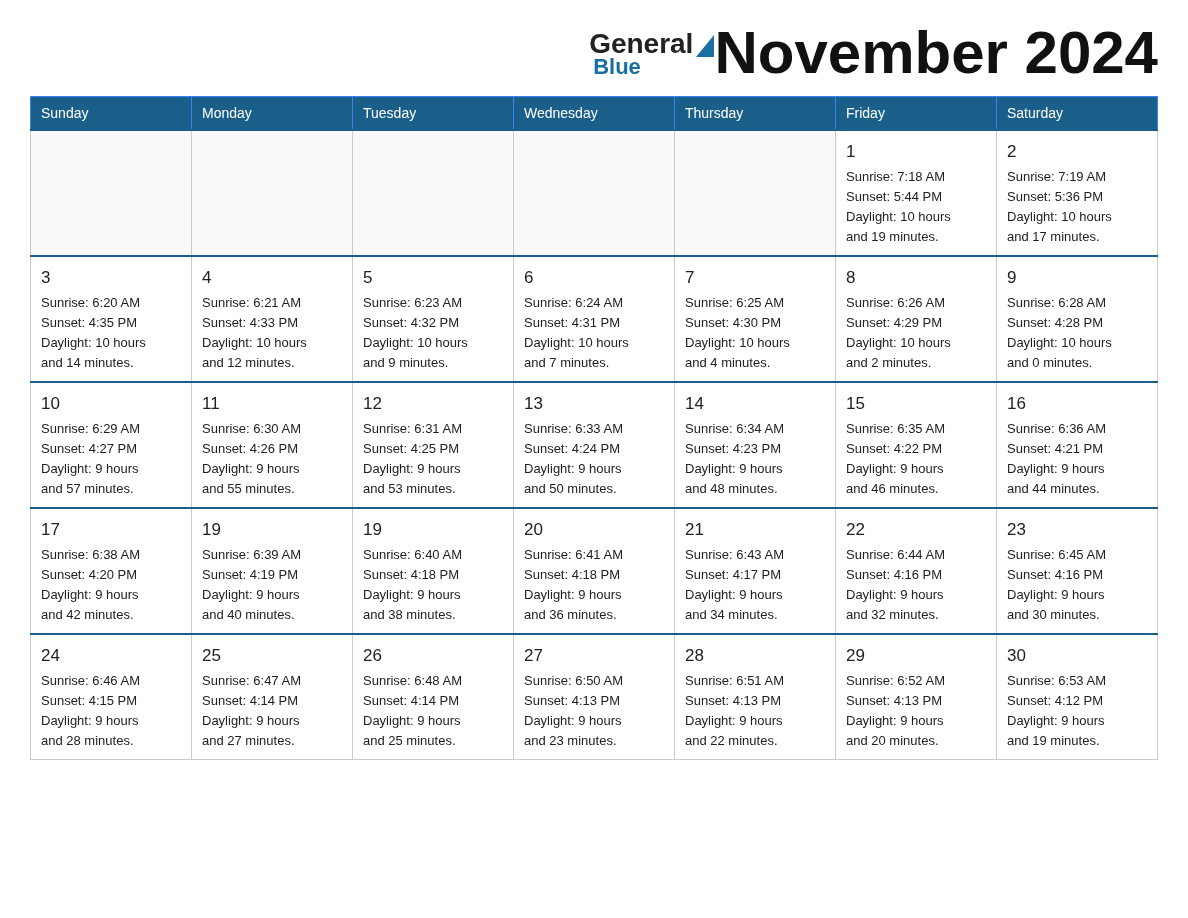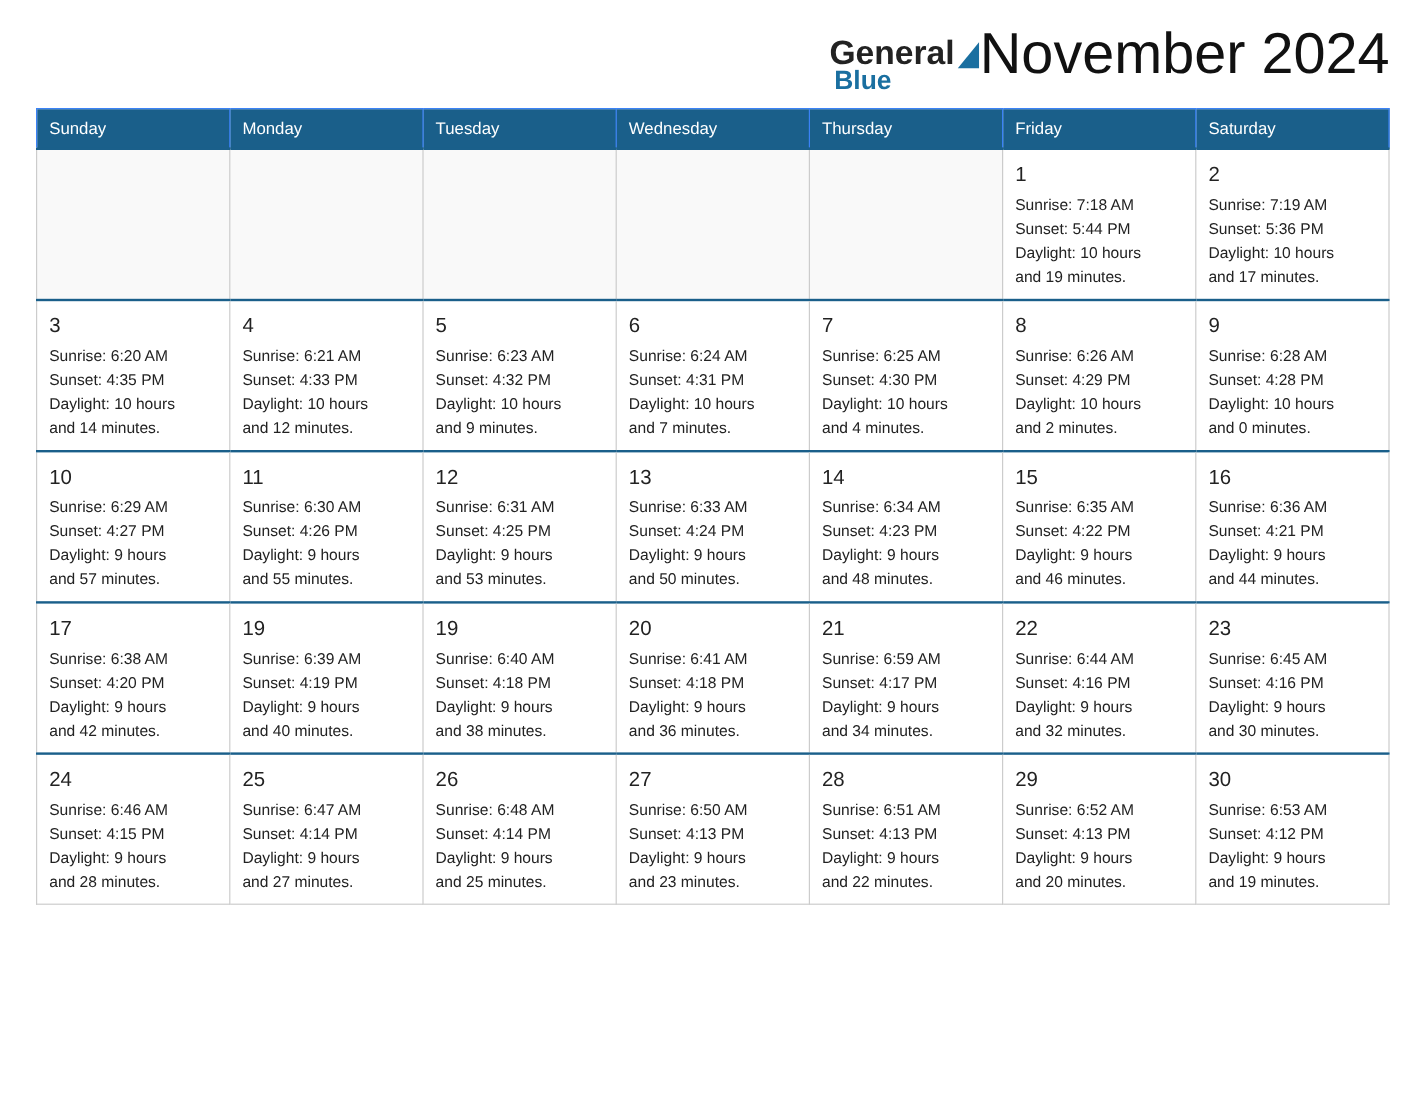--- a/index.html
+++ b/index.html
@@ -35,22 +35,22 @@
       font-size: 22px;
       font-weight: bold;
       color: #1a6fa0;
       margin-top: -4px;
       padding-left: 4px;
     }
     .title-area {
       text-align: right;
     }
     .month-title {
-      font-size: 48px;
-      font-weight: normal;
+      font-size: 60px;
+      font-weight: bold;
       color: #111;
       line-height: 1.1;
     }
     .location-title {
       font-size: 22px;
       color: #444;
       font-weight: normal;
       margin-top: 4px;
     }
     .calendar-table {
@@ -274,21 +274,21 @@
         </td>
         <td>
           <span class="day-number">20</span>
           <div class="day-info" style="white-space: pre-line;">Sunrise: 6:41 AM
 Sunset: 4:18 PM
 Daylight: 9 hours
 and 36 minutes.</div>
         </td>
         <td>
           <span class="day-number">21</span>
-          <div class="day-info" style="white-space: pre-line;">Sunrise: 6:59 AM
+          <div class="day-info" style="white-space: pre-line;">Sunrise: 6:43 AM
 Sunset: 4:17 PM
 Daylight: 9 hours
 and 34 minutes.</div>
         </td>
         <td>
           <span class="day-number">22</span>
           <div class="day-info" style="white-space: pre-line;">Sunrise: 6:44 AM
 Sunset: 4:16 PM
 Daylight: 9 hours
 and 32 minutes.</div>

